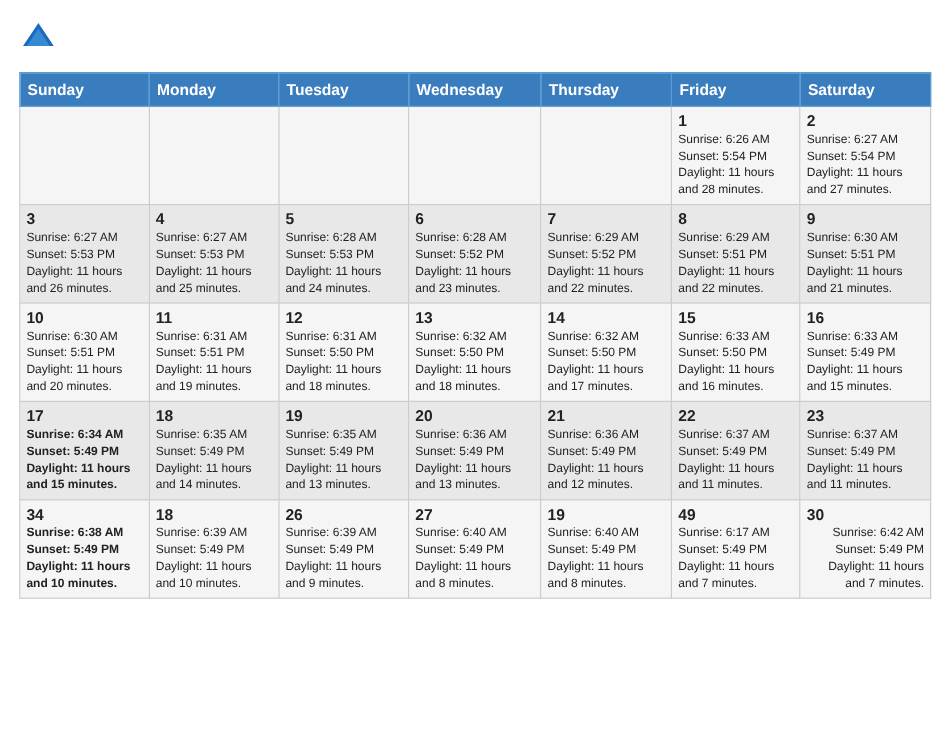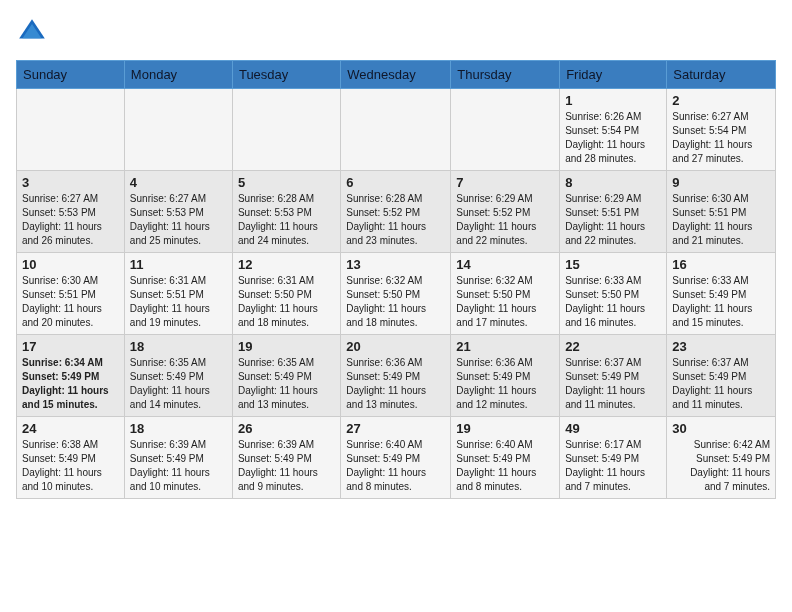--- a/index.html
+++ b/index.html
@@ -53,23 +53,23 @@
       color: #555;
     }
     table {
       width: 100%;
       border-collapse: collapse;
     }
     thead tr {
       background-color: #3a7dbf;
     }
     thead th {
-      color: #0f172a;
+      color: #ffffff;
       font-size: 13px;
-      font-weight: normal;
+      font-weight: bold;
       padding: 6px 6px;
       text-align: left;
       border: 1px solid #5a9dd5;
     }
     tbody tr {
       vertical-align: top;
     }
     tbody td {
       border: 1px solid #ccc;
       padding: 4px 5px;
@@ -278,22 +278,22 @@
         </td>
         <td>
           <span class="day-num">23</span>
           <div class="day-info" style="white-space: pre-line;">Sunrise: 6:37 AM
 Sunset: 5:49 PM
 Daylight: 11 hours and 11 minutes.</div>
         </td>
       </tr>
       <tr>
         <td>
-          <span class="day-num">24</span>
-          <div class="day-info" style="white-space: pre-line;">Sunrise: 6:38 AM
+          <span class="day-num">34</span>
+          <div class="day-info" style="white-space: pre-line; font-weight: bold;">Sunrise: 6:38 AM
 Sunset: 5:49 PM
 Daylight: 11 hours and 10 minutes.</div>
         </td>
         <td>
           <span class="day-num">18</span>
           <div class="day-info" style="white-space: pre-line;">Sunrise: 6:39 AM
 Sunset: 5:49 PM
 Daylight: 11 hours and 10 minutes.</div>
         </td>
         <td>

